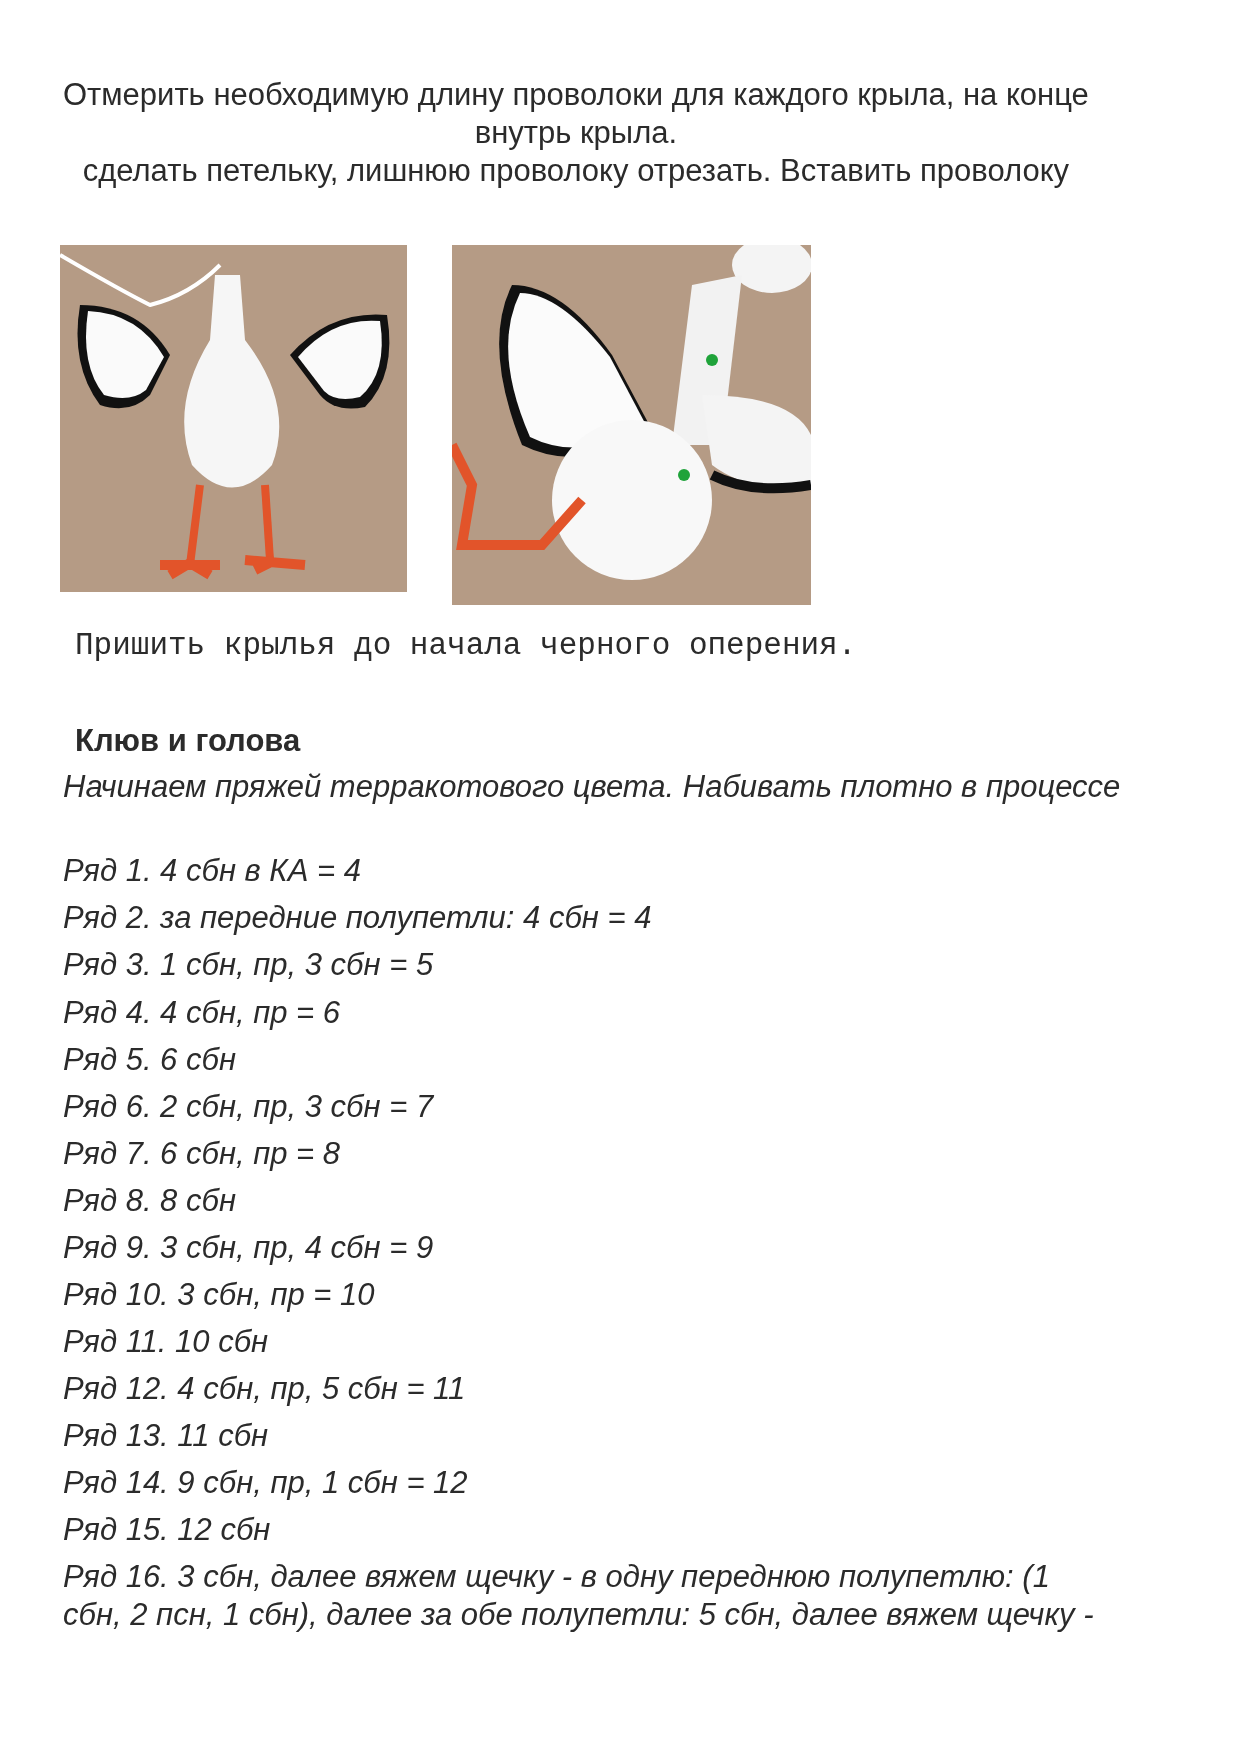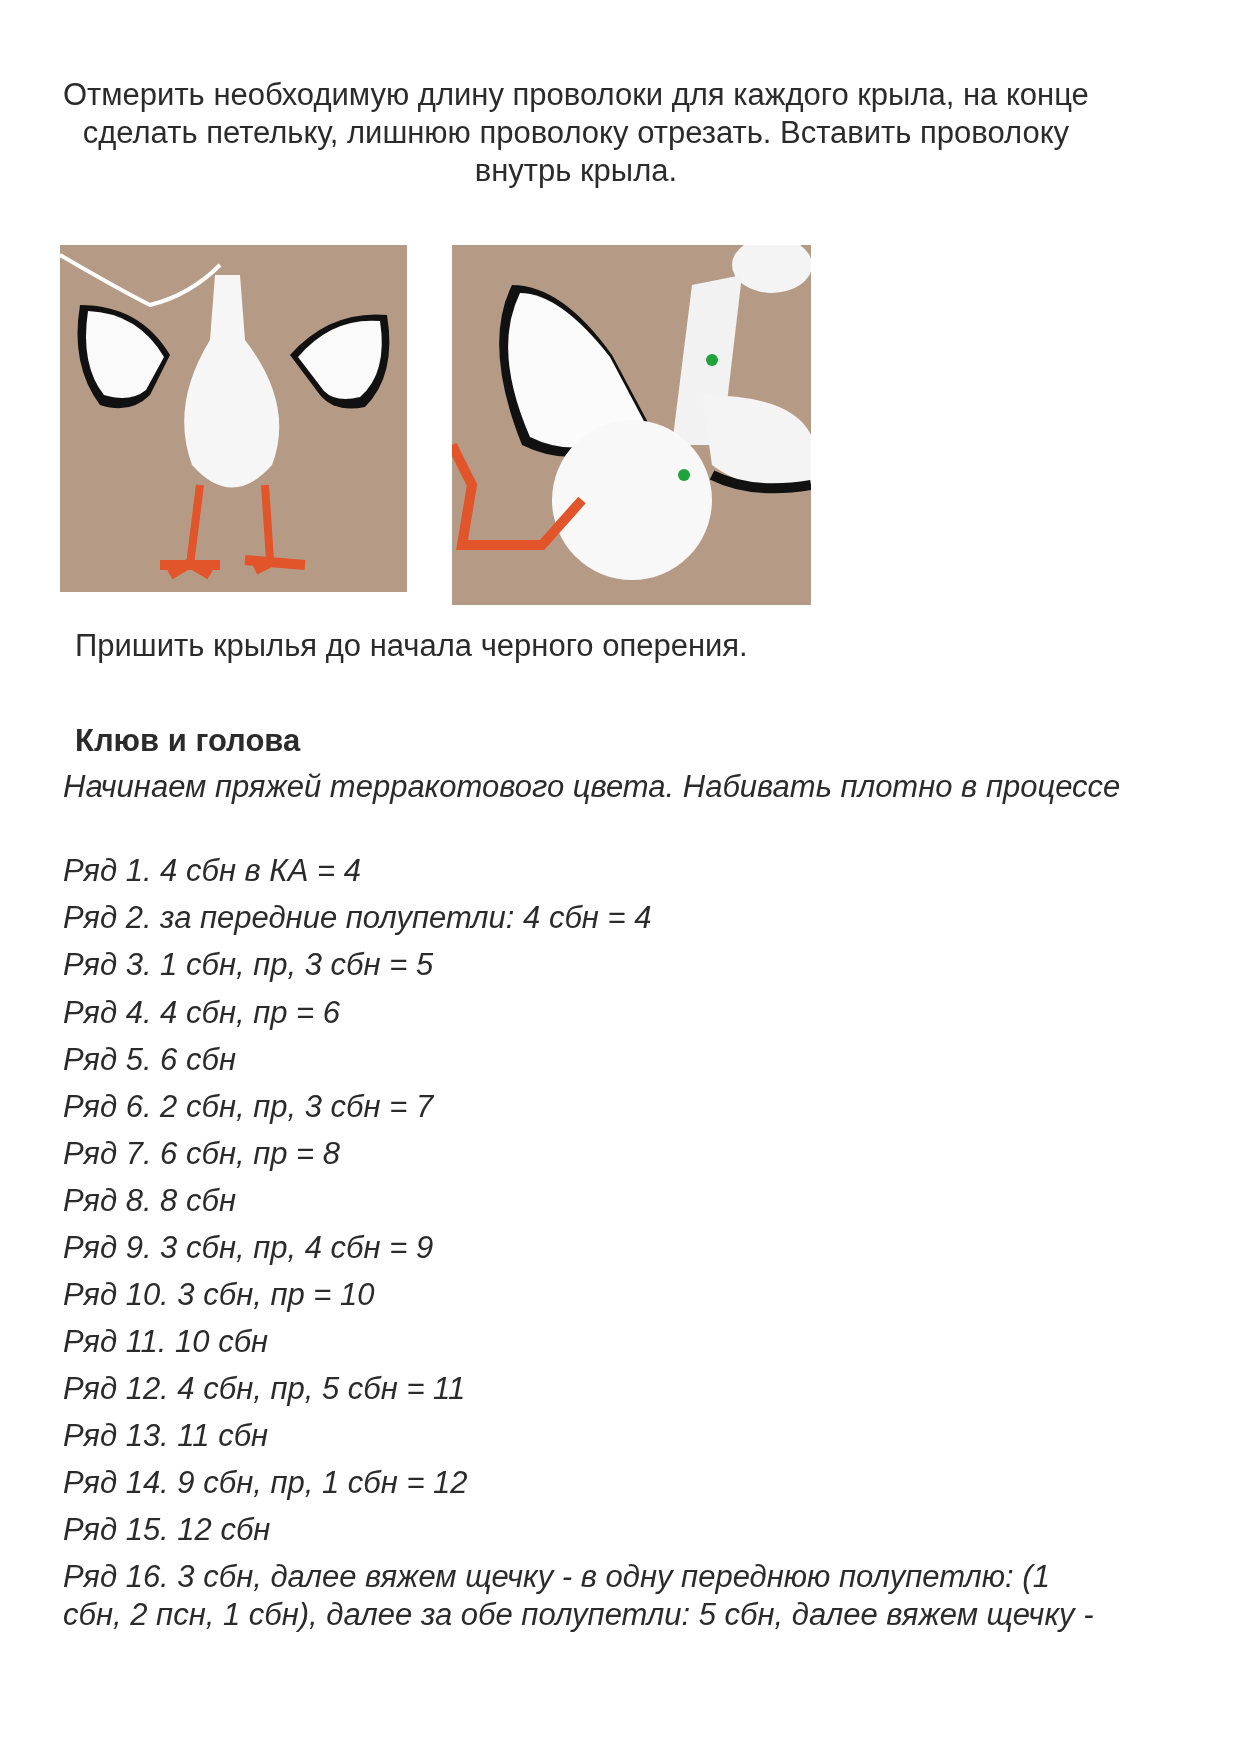--- a/index.html
+++ b/index.html
@@ -3,32 +3,32 @@
 <meta charset="utf-8">
 <style>
   html, body { margin: 0; padding: 0; background: #ffffff; }
   body { width: 1241px; height: 1754px; position: relative; overflow: hidden;
          font-family: "Liberation Sans", "DejaVu Sans", sans-serif; color: #2b2b2b; }
   .p { position: absolute; left: 63px; font-size: 31px; line-height: 38px; white-space: nowrap; }
   .intro { top: 76px; text-align: center; }
   .photo { position: absolute; background: #b49a84; overflow: hidden; }
   .photo1 { left: 60px; top: 245px; width: 347px; height: 347px; }
   .photo2 { left: 452px; top: 245px; width: 359px; height: 360px; }
-  .caption { top: 627px; left: 75px; }
+  .caption { top: 627px; left: 75px; font-family: Liberation Mono, monospace; }
   .heading { top: 722px; left: 75px; font-weight: bold; text-align: right; }
   .lead { top: 768px; font-style: italic; }
   .row { position: absolute; left: 63px; font-size: 31px; line-height: 38px; white-space: nowrap; font-style: italic; }
 </style>
 </head>
 <body>
 
 <div class="p intro">
   <div>Отмерить необходимую длину проволоки для каждого крыла, на конце</div>
+  <div>внутрь крыла.</div>
   <div>сделать петельку, лишнюю проволоку отрезать. Вставить проволоку</div>
-  <div>внутрь крыла.</div>
 </div>
 
 <div class="photo photo1">
   <svg width="347" height="347" viewBox="0 0 347 347">
     <rect width="347" height="347" fill="#b59b85"></rect>
     <path d="M0 10 Q60 45 90 60 Q130 50 160 20" stroke="#fff" stroke-width="4" fill="none"></path>
     <path d="M20 60 Q10 120 40 160 Q70 170 90 150 L110 110 Q80 60 20 60Z" fill="#111"></path>
     <path d="M28 66 Q20 120 44 150 Q70 158 86 145 L104 112 Q78 68 28 66Z" fill="#fafafa"></path>
     <path d="M327 70 Q337 130 305 162 Q275 168 260 150 L230 110 Q270 65 327 70Z" fill="#111"></path>
     <path d="M320 76 Q328 128 300 152 Q276 158 264 146 L238 112 Q272 72 320 76Z" fill="#fafafa"></path>

